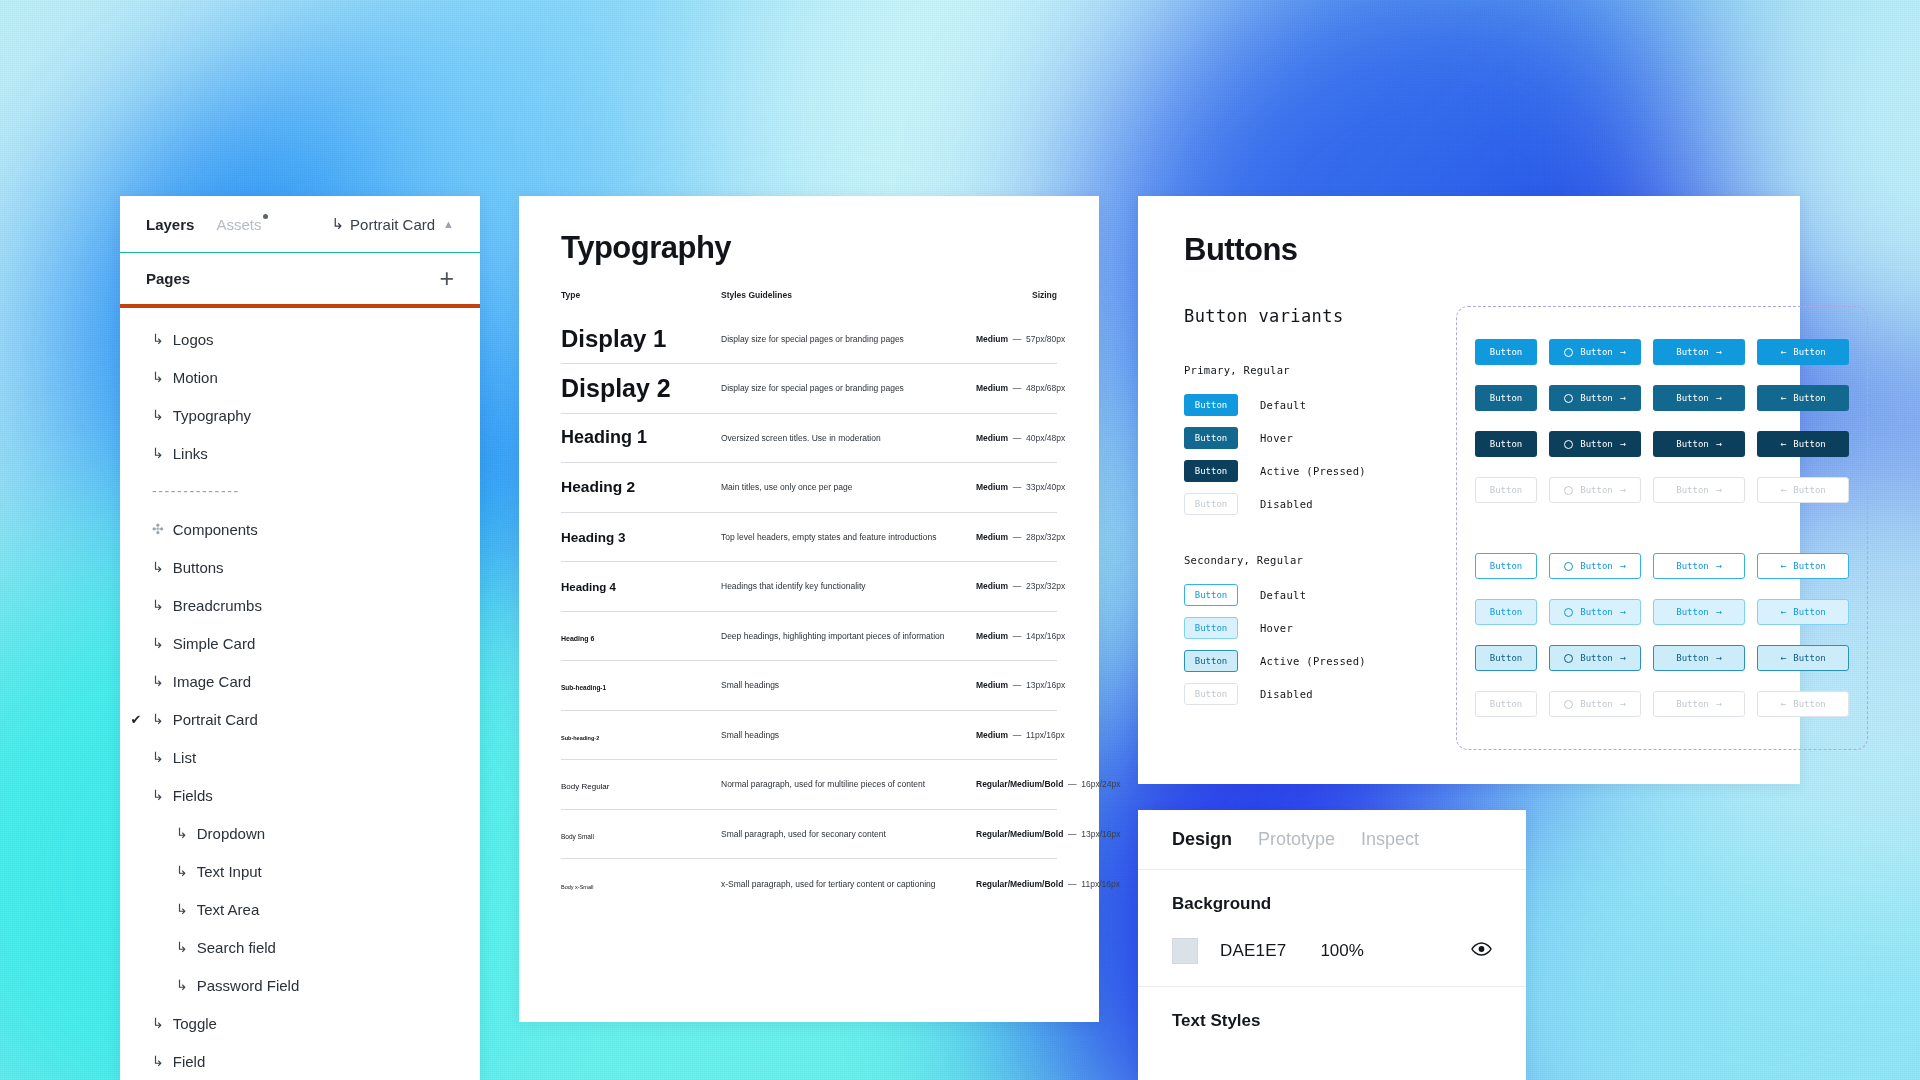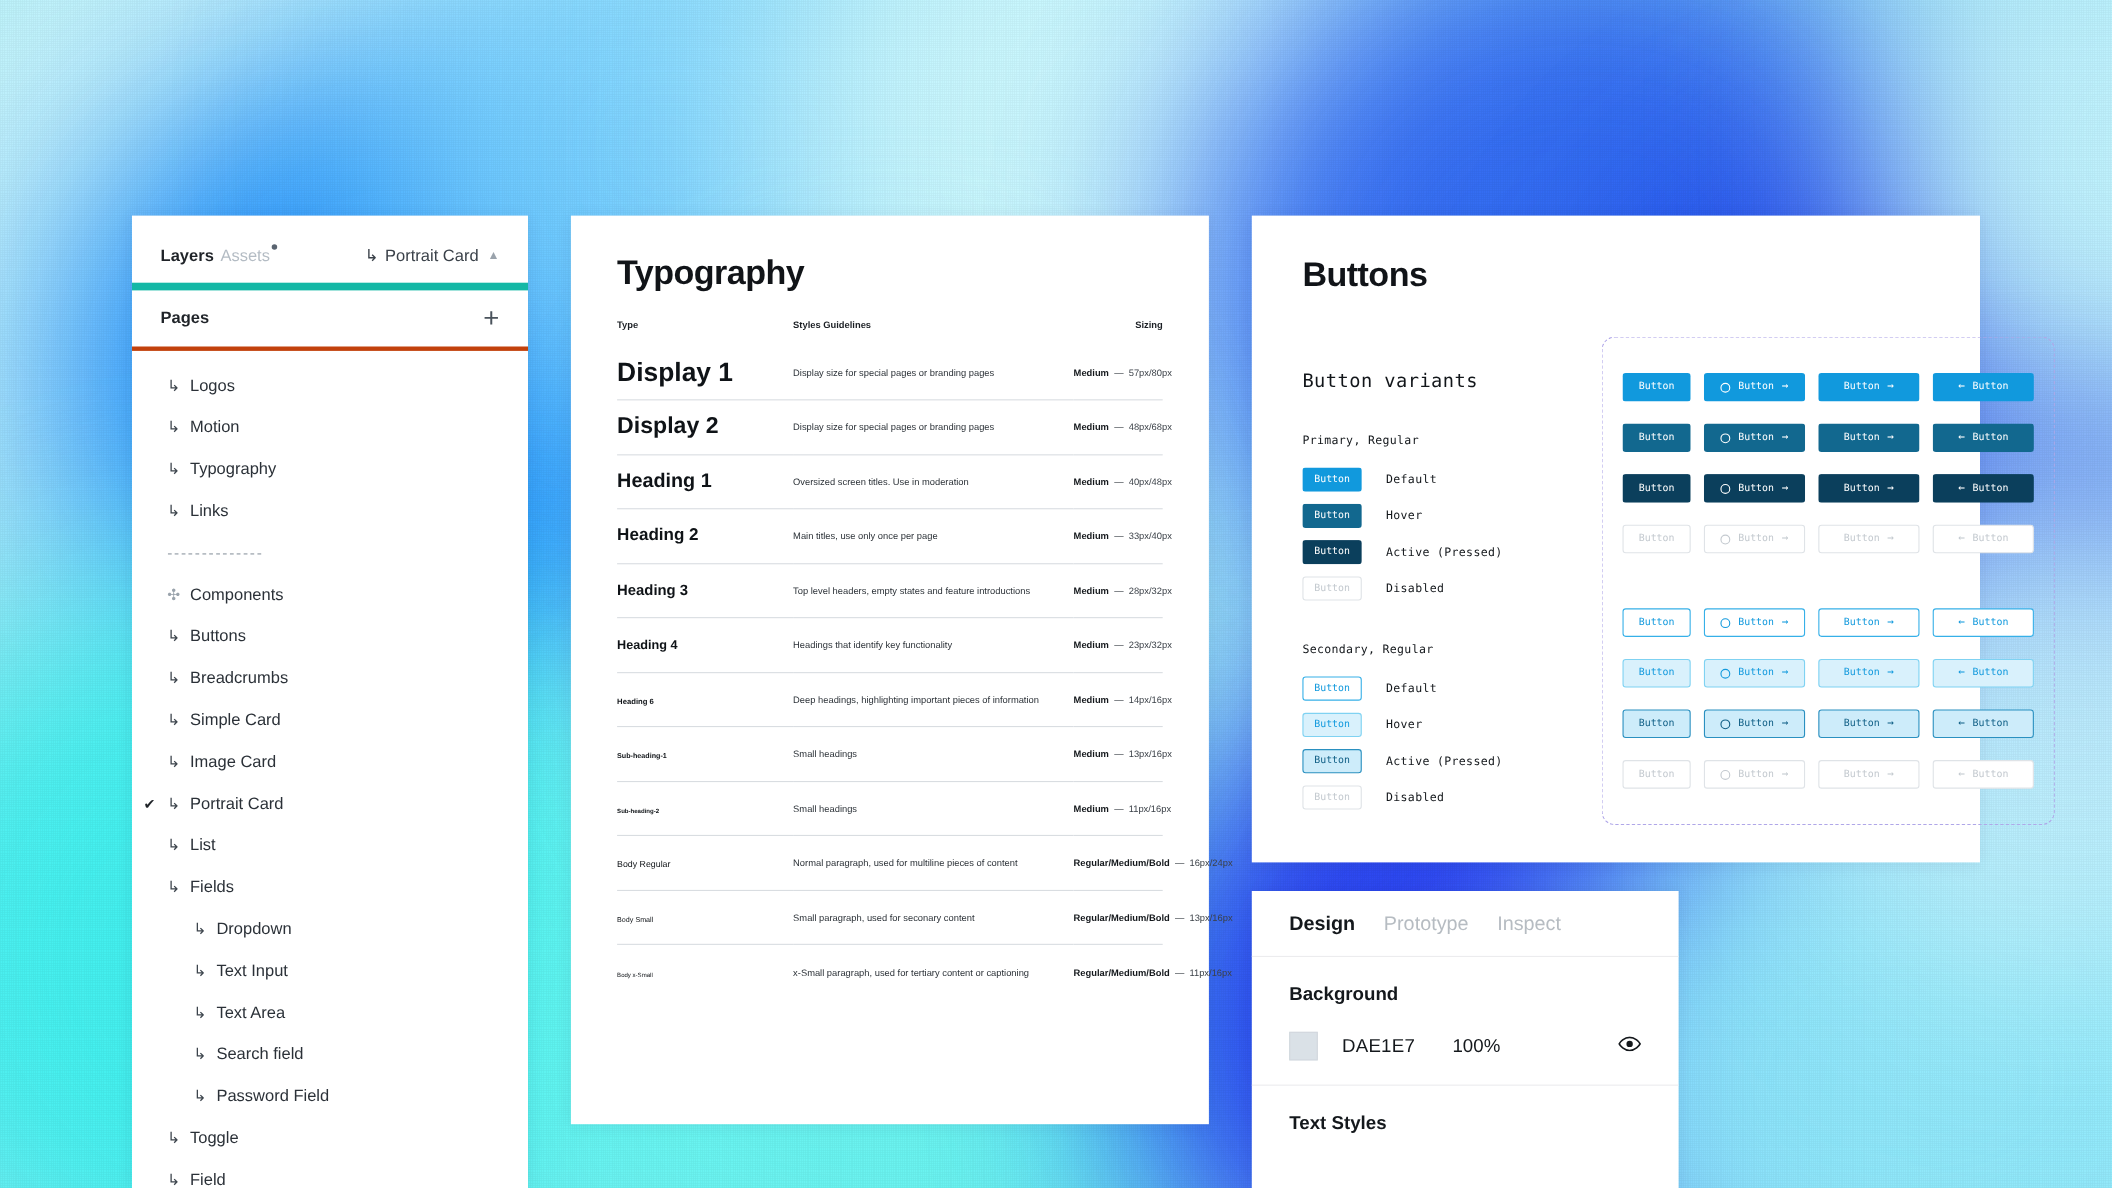--- a/index.html
+++ b/index.html
@@ -33,22 +33,22 @@
   
   .panel { position: absolute; background: #fff; z-index: 2; }
 
   
   #layers-panel {
     left: 120px; top: 196px; width: 360px; height: 884px;
     display: flex; flex-direction: column;
     box-shadow: 0 2px 14px rgba(0,40,90,.08);
   }
   .lp-tabs {
-    height: 57px; display: flex; align-items: center; gap: 6px;
-    padding: 0 26px; border-bottom: 7px solid #14b8a6; flex: none; margin-top: 11px;
+    height: 57px; display: flex; align-items: center; gap: 22px;
+    padding: 0 26px; border-bottom: 1px solid #14b8a6; flex: none;
   }
   .lp-tab { font-size: 15px; color: #b4bcc4; cursor: pointer; position: relative; }
   .lp-tab.active { color: #1f2328; font-weight: bold; }
   .lp-dot { position: absolute; top: -2px; right: -7px; width: 5px; height: 5px;
             border-radius: 50%; background: #5a6470; }
   .lp-crumb { margin-left: auto; display: flex; align-items: center; gap: 6px;
               font-size: 15px; color: #3a4149; cursor: pointer; }
   .lp-crumb .caret { font-size: 11px; color: #9aa3ac; margin-left: 2px; }
   .lp-pages {
     height: 55px; display: flex; align-items: center; padding: 0 26px;
@@ -88,21 +88,21 @@
   .ty-size { font-size: 8.5px; color: #3b4148; text-align: right; white-space: nowrap; }
   .ty-size b { color: #14181c; }
 
   
   #buttons-panel {
     left: 1138px; top: 196px; width: 662px; height: 588px;
     padding: 36px 46px 0 46px; box-shadow: 0 2px 14px rgba(0,40,90,.08);
   }
   .bt-title { font-size: 31px; font-weight: bold; letter-spacing: -.5px; color: #111418; }
   .bt-body { display: flex; margin-top: 38px; }
-  .bt-left { width: 262px; flex: none; margin-top: 31px; }
+  .bt-left { width: 262px; flex: none; }
   .mono { font-family: "DejaVu Sans Mono", "Liberation Mono", monospace; }
   .bt-variants { font-size: 17px; color: #12161a; letter-spacing: .4px; margin-bottom: 38px; }
   .bt-group-label { font-size: 10.5px; color: #12161a; letter-spacing: .3px; margin-bottom: 12px; }
   .bt-state-row { display: flex; align-items: center; height: 33px; }
   .bt-state-name { font-size: 10.5px; color: #12161a; margin-left: 22px; letter-spacing: .3px; }
   .bt-group + .bt-group { margin-top: 34px; }
 
   
   .btn { display: inline-flex; align-items: center; justify-content: center; gap: 7px;
          font-family: "DejaVu Sans Mono", "Liberation Mono", monospace;
@@ -339,21 +339,21 @@
         <th class="c3">Sizing</th>
       </tr>
     </thead>
     <tbody id="ty-body">
         <tr class="ty-row">
           <td><span class="ty-name" style="font-size: 24px; font-weight: bold;">Display 1</span></td>
           <td class="ty-desc">Display size for special pages or branding pages</td>
           <td class="ty-size"><b>Medium</b>&nbsp; — &nbsp;<span>57px/80px</span></td>
         </tr>
         <tr class="ty-row">
-          <td><span class="ty-name" style="font-size: 21px; font-weight: bold;">Display 2</span></td>
+          <td><span class="ty-name" style="font-size: 25px; font-weight: bold;">Display 2</span></td>
           <td class="ty-desc">Display size for special pages or branding pages</td>
           <td class="ty-size"><b>Medium</b>&nbsp; — &nbsp;<span>48px/68px</span></td>
         </tr>
         <tr class="ty-row">
           <td><span class="ty-name" style="font-size: 18px; font-weight: bold;">Heading 1</span></td>
           <td class="ty-desc">Oversized screen titles. Use in moderation</td>
           <td class="ty-size"><b>Medium</b>&nbsp; — &nbsp;<span>40px/48px</span></td>
         </tr>
         <tr class="ty-row">
           <td><span class="ty-name" style="font-size: 15.5px; font-weight: bold;">Heading 2</span></td>

